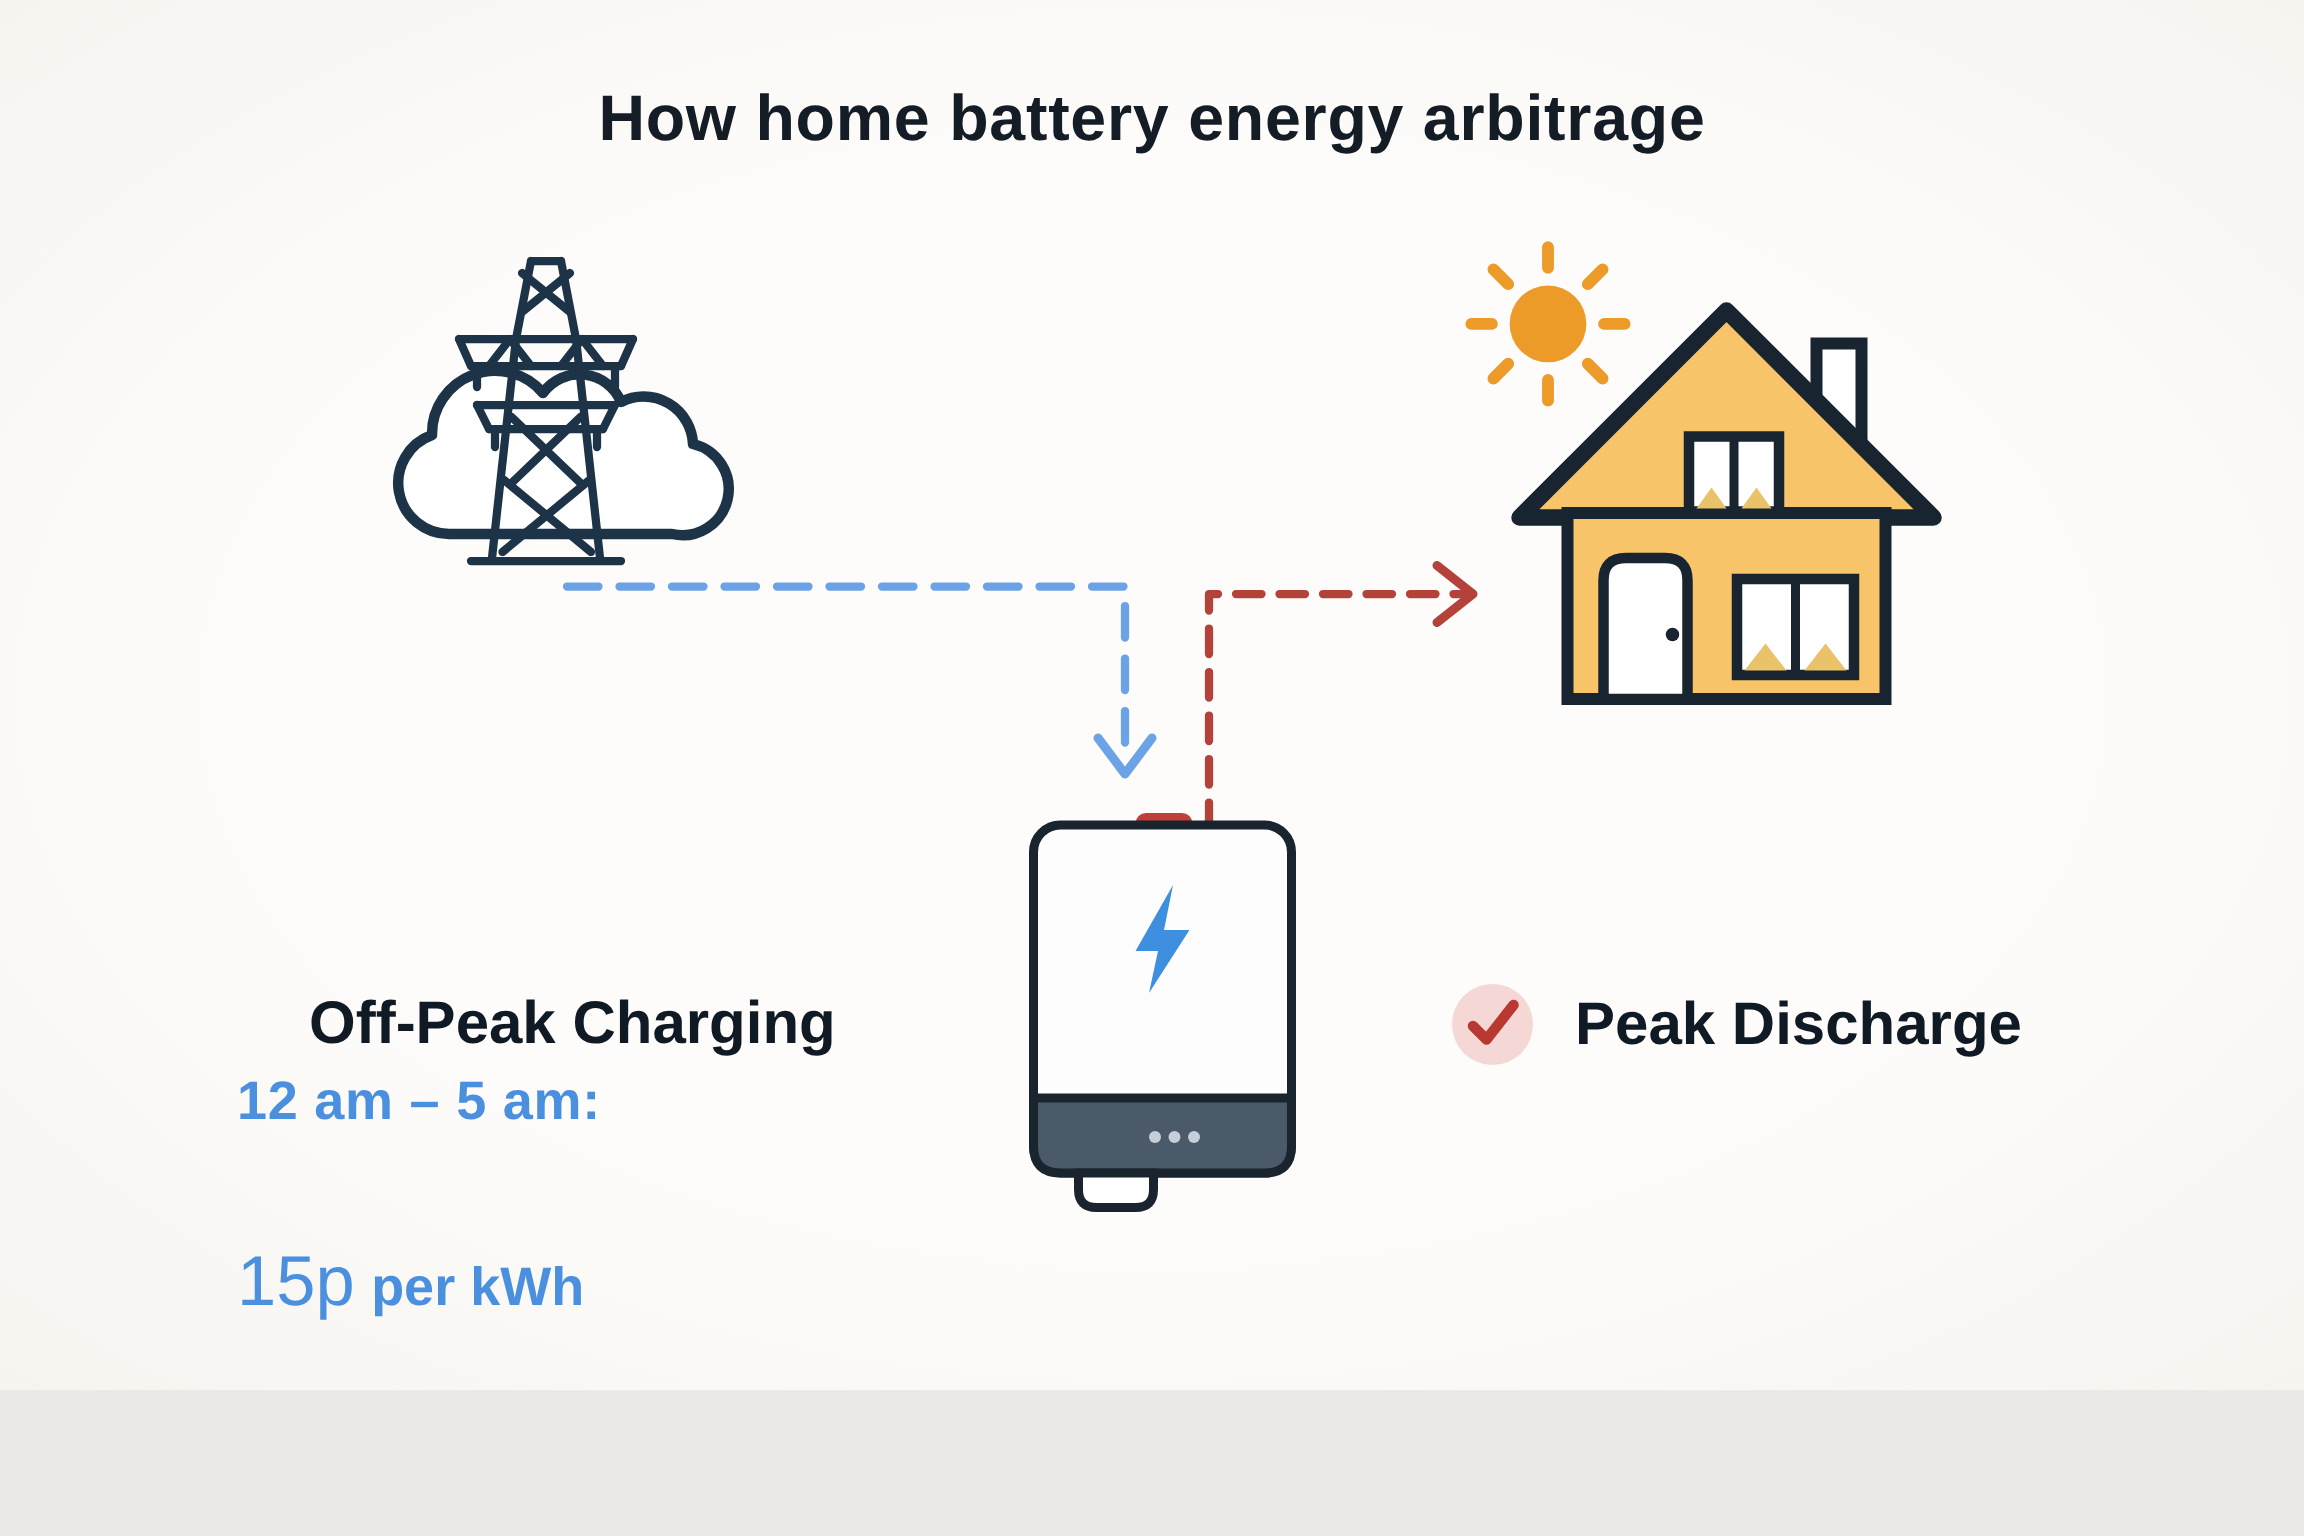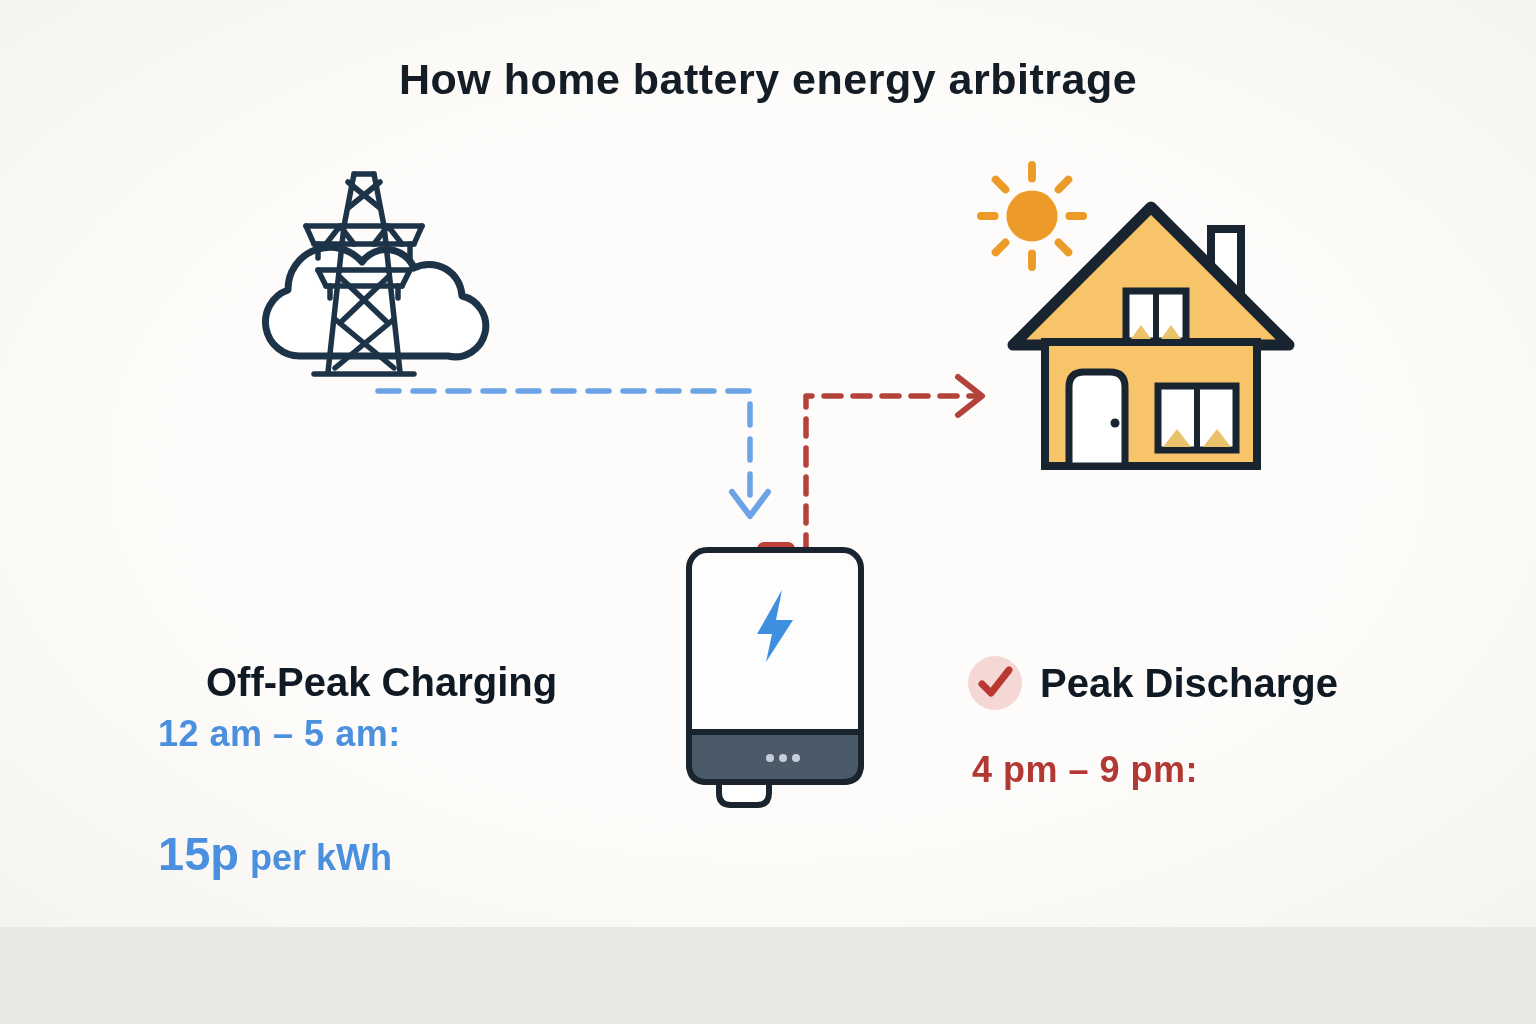--- a/index.html
+++ b/index.html
@@ -18,26 +18,26 @@
   .sun-icon{left:973px;top:155px;width:118px;height:118px;z-index:2;}
   .house-icon{left:1005px;top:193px;width:292px;height:282px;z-index:2;}
   .battery-icon{left:683px;top:542px;width:185px;height:268px;z-index:3;}
   .dash-blue{fill:none;stroke:#6ba3e6;stroke-width:5.5;stroke-dasharray:21 14;stroke-linecap:round;stroke-linejoin:round;}
   .head-blue{fill:none;stroke:#6ba3e6;stroke-width:6;stroke-linecap:round;stroke-linejoin:round;}
   .dash-red{fill:none;stroke:#b2423a;stroke-width:5.5;stroke-dasharray:17 12;stroke-linecap:round;stroke-linejoin:round;}
   .head-red{fill:none;stroke:#b2423a;stroke-width:6;stroke-linecap:round;stroke-linejoin:round;}
   .offpeak-heading{position:absolute;left:174px;top:662px;font-size:40px;font-weight:700;color:#101a24;line-height:1;z-index:4;margin-left:32px;}
   .offpeak-time{position:absolute;left:158px;top:716px;font-size:36px;font-weight:600;color:#4b90de;line-height:1;letter-spacing:.5px;z-index:4;}
   .offpeak-price{position:absolute;left:158px;top:830px;font-size:36px;font-weight:600;color:#4b90de;line-height:1;z-index:4;}
-  .peak-row{position:absolute;left:968px;top:656px;display:flex;align-items:center;gap:18px;z-index:4;}
+  .peak-row{position:absolute;left:968px;top:656px;display:flex;align-items:center;gap:28px;z-index:4;}
   .check-badge{width:54px;height:54px;border-radius:50%;background:#f5d8d6;display:flex;align-items:center;justify-content:center;flex:0 0 auto;}
   .peak-heading{font-size:40px;font-weight:700;color:#101a24;line-height:1;}
   .peak-time{position:absolute;left:972px;top:752px;font-size:36px;font-weight:600;color:#b23833;line-height:1;letter-spacing:.5px;z-index:4;}
   .peak-price{position:absolute;left:972px;top:830px;font-size:36px;font-weight:600;color:#b23833;line-height:1;z-index:4;}
-  .price-value{font-size:47px;font-weight:700;}
+  .price-value{font-size:47px;font-weight:400;}
   .price-unit{margin-left:11px;}
   .battery-label{position:absolute;left:532px;top:908px;width:500px;text-align:center;
     font-size:38px;font-weight:600;color:#16202a;line-height:1;z-index:4;}
 </style>
 </head>
 <body>
 
 <div class="canvas">
 
   <div class="title">How home battery energy arbitrage</div>
@@ -127,16 +127,15 @@
   </div>
 
   <div class="peak-row">
     <span class="check-badge">
       <svg viewBox="0 0 54 54" width="54" height="54" aria-hidden="true">
         <path d="M14,28 L23,37 L41,14" fill="none" stroke="#b93832" stroke-width="7" stroke-linecap="round" stroke-linejoin="round"></path>
       </svg>
     </span>
     <span class="peak-heading">Peak Discharge</span>
   </div>
-  <div class="peak-time">4 pm – 9 pm:</div>
 
 
 </div>
 
 </body></html>

